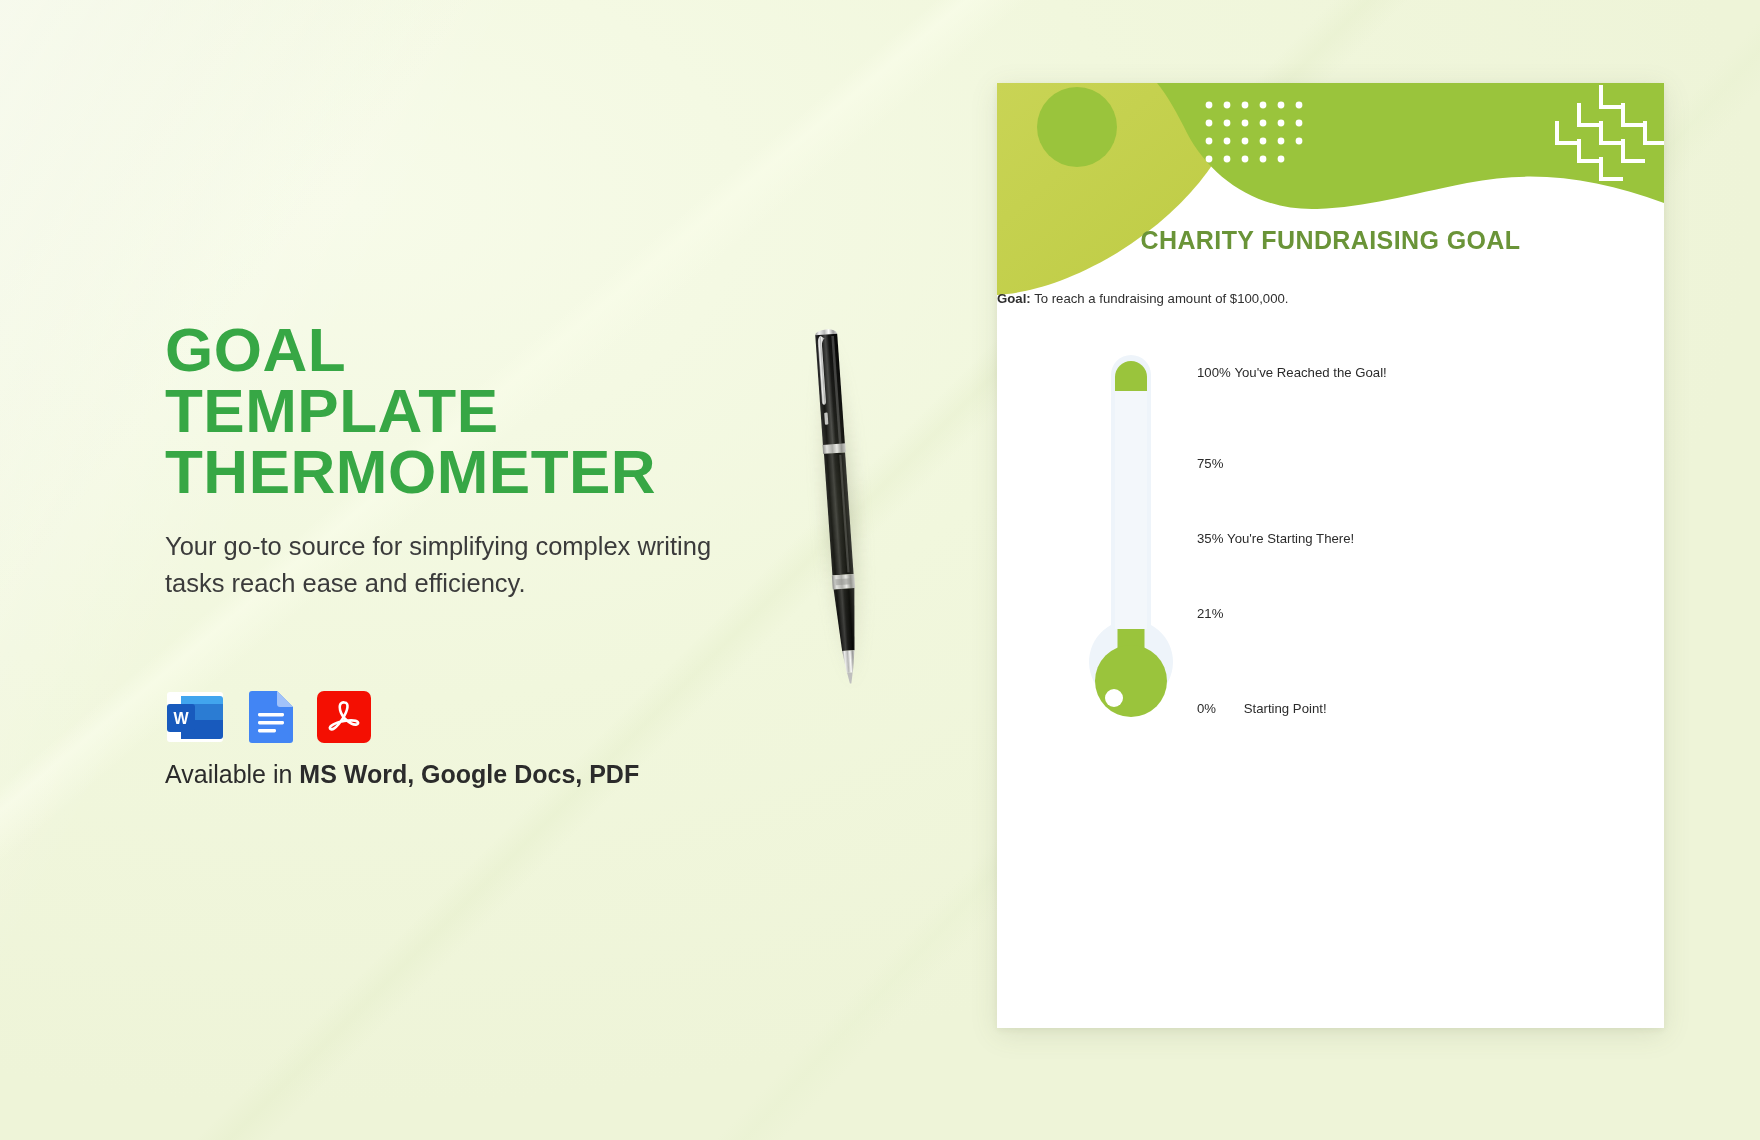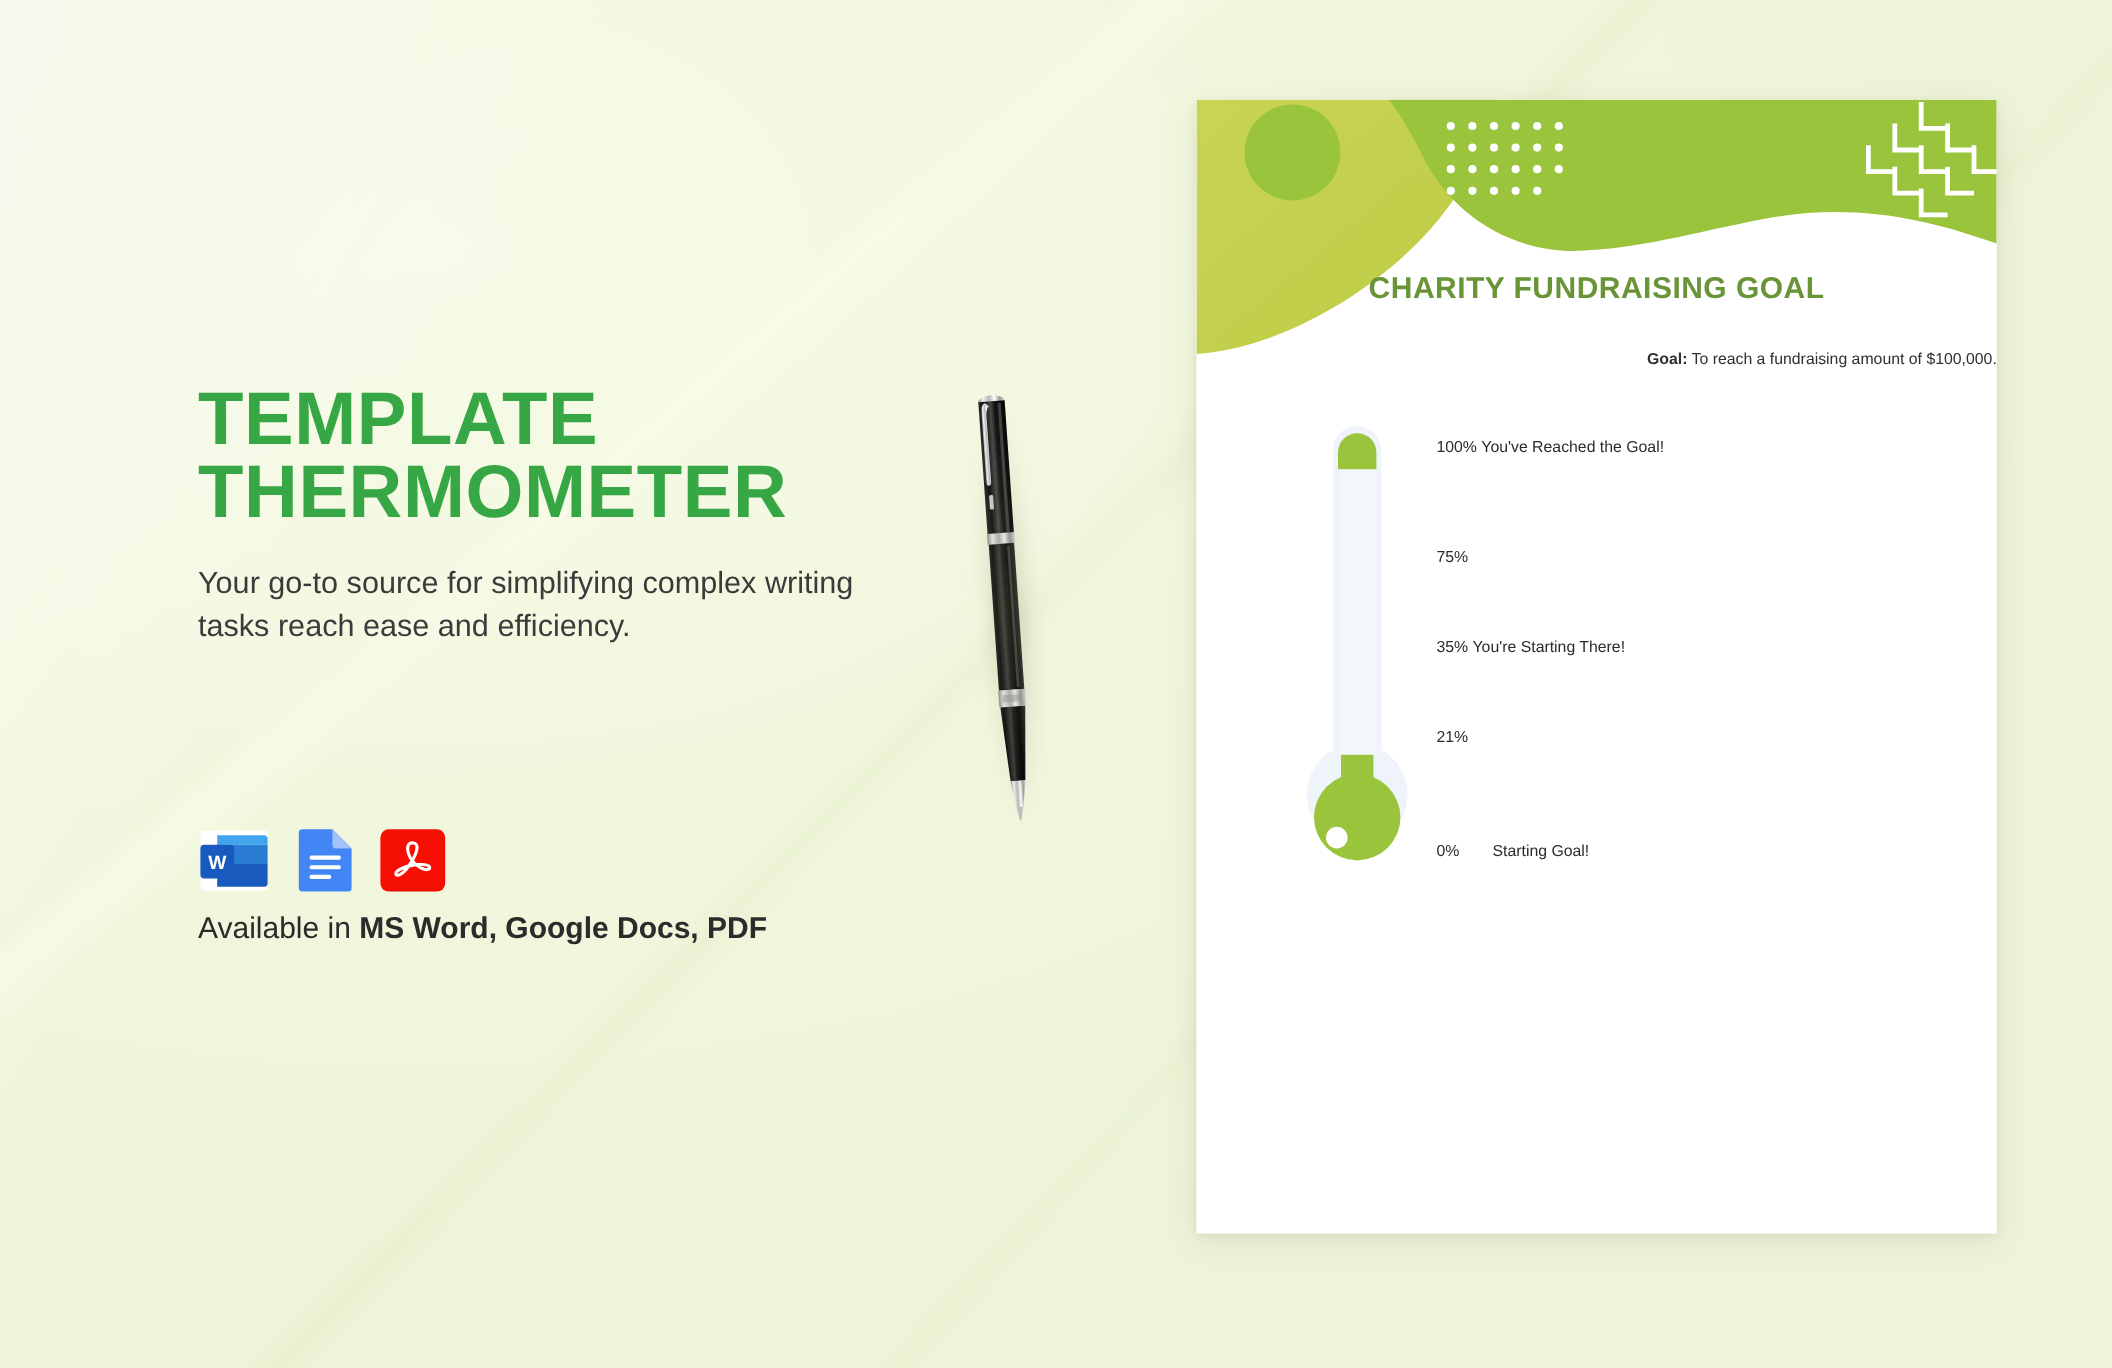--- a/index.html
+++ b/index.html
@@ -128,21 +128,21 @@
     color: #6a9438;
     font-weight: 700;
     font-size: 25px;
     letter-spacing: 0.4px;
   }
 
   .doc-goal {
     position: absolute;
     left: 0; right: 0;
     top: 208px;
-    text-align: right;
+    text-align: left;
     font-size: 13.2px;
     color: #2f2f2f;
   }
   .doc-goal b { font-weight: 700; }
 
   
   .thermo {
     position: absolute;
     left: 86px;
     top: 250px;
@@ -173,20 +173,21 @@
   .t-0   { top: 368px; left: 0; }
   .t-0 .msg { margin-left: 24px; }
 </style>
 </head>
 <body>
 
 <div id="stage"></div>
 
 <div class="left-panel">
   <h1 class="headline">
+    <span class="hl-line">GOAL</span>
     <span class="hl-line">TEMPLATE</span>
     <span class="hl-line">THERMOMETER</span>
   </h1>
   <p class="subhead">Your go-to source for simplifying complex writing tasks reach ease and efficiency.</p>
 </div>
 
 <div class="formats">
 
   <span class="fmt-icon">
     <svg viewBox="0 0 62 62" width="62" height="62">
@@ -380,17 +381,17 @@
     <div class="tick t-50">
       <span class="pct">35%</span>
       <span class="msg">You're Starting There!</span>
     </div>
     <div class="tick t-25">
       <span class="pct">21%</span>
       <span class="msg"></span>
     </div>
     <div class="tick t-0">
       <span class="pct">0%</span>
-      <span class="msg">Starting Goal!</span>
+      <span class="msg">Starting Point!</span>
     </div>
   </div>
 
 </div>
 
 </body></html>

